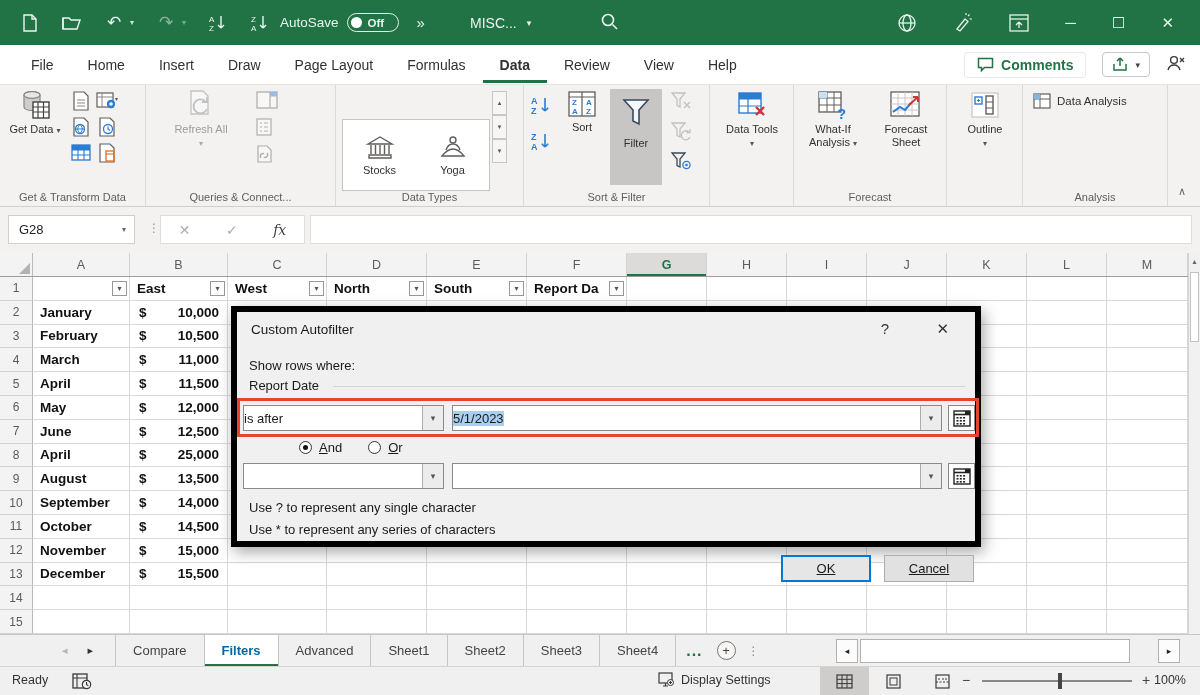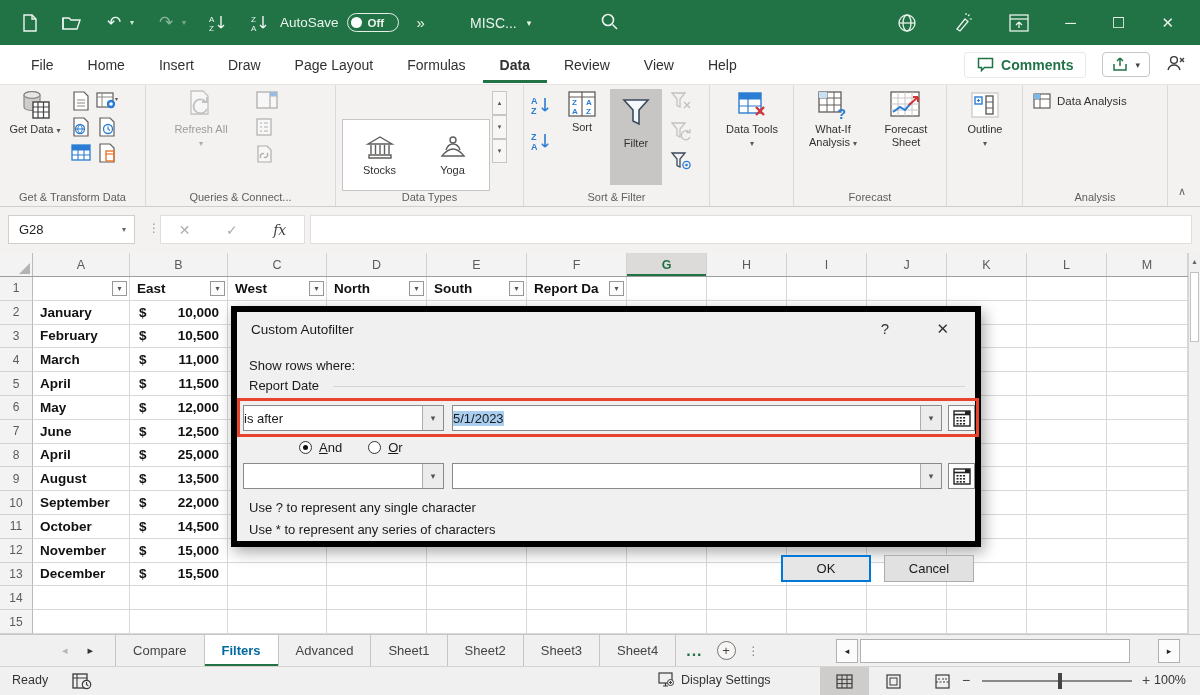--- a/index.html
+++ b/index.html
@@ -93,21 +93,21 @@
   .combo { position:absolute; top:0; height:26px; background:#fff; border:1px solid #8a8a8a; display:flex; align-items:center; }
   .combo .txt { flex:1; overflow:hidden; white-space:nowrap; }
   .combo .arrow { width:21px; height:100%; background:#ececec; border-left:1px solid #adadad; display:flex; align-items:center; justify-content:center; font-size:9px; color:#555; }
   .selhl { background:#a9cef0; }
   .calbtn { position:absolute; top:0; width:27px; height:26px; background:#fdfdfd; border:1px solid #8a8a8a; display:flex; align-items:center; justify-content:center; }
   .radios { position:absolute; left:62px; top:128px; display:flex; align-items:center; gap:26px; }
   .radio { display:flex; align-items:center; gap:7px; }
   .rcirc { width:13px; height:13px; border:1px solid #333; border-radius:50%; background:#fff; position:relative; }
   .rcirc.on::after { content:""; position:absolute; left:3px; top:3px; width:5px; height:5px; border-radius:50%; background:#111; }
   .hint { position:absolute; left:12px; }
-  .dlgbtn { position:absolute; top:243px; width:90px; height:27px; display:flex; align-items:center; justify-content:center; font-size:13px; background:#e1e1e1; border:1px solid #adadad; }
+  .dlgbtn { position:absolute; top:243px; width:90px; height:27px; display:flex; align-items:center; justify-content:center; font-size:13px; background:#e1e1e1; border:1px solid #adadad;text-decoration:underline; }
   .dlgbtn.primary { border:2px solid #0078d7; background:#e6e6e6; }
 
   
   .sheetbar { position:absolute; top:634px; left:0; width:100%; height:32px; background:#f0f0f0; border-top:1px solid #c8c6c4; display:flex; align-items:stretch; }
   .tabnav { display:flex; align-items:center; gap:20px; padding:0 22px 0 62px; font-size:11px; }
   .stabs { display:flex; align-items:stretch; border-left:1px solid #c8c6c4; }
   .stab { display:flex; align-items:center; padding:0 17px; font-size:13px; color:#444; border-right:1px solid #c8c6c4; }
   .stab.active { background:#fff; color:#0369a1; font-weight:bold; box-shadow:inset 0 -2px 0 #217346; }
   .moretabs { display:flex; align-items:center; padding:0 10px; color:#217346; font-weight:bold; letter-spacing:1px; }
   .addsheet { display:flex; align-items:center; margin-left:4px; }
@@ -681,21 +681,21 @@
         <div class="gcell" style="width:80px"></div>
         <div class="gcell" style="width:80px"></div>
         <div class="gcell" style="width:80px"></div>
         <div class="gcell" style="width:81px"></div>
       </div>
       <div class="grow">
         <div class="grhdr">10</div>
         <div class="gcell mcell" style="width:97px">September</div>
         <div class="gcell ccell" style="width:98px">
           <span>$</span>
-          <span>22,000</span>
+          <span>14,000</span>
         </div>
         <div class="gcell" style="width:99px"></div>
         <div class="gcell" style="width:100px"></div>
         <div class="gcell" style="width:100px"></div>
         <div class="gcell" style="width:100px"></div>
         <div class="gcell" style="width:80px"></div>
         <div class="gcell" style="width:80px"></div>
         <div class="gcell" style="width:80px"></div>
         <div class="gcell" style="width:80px"></div>
         <div class="gcell" style="width:80px"></div>

